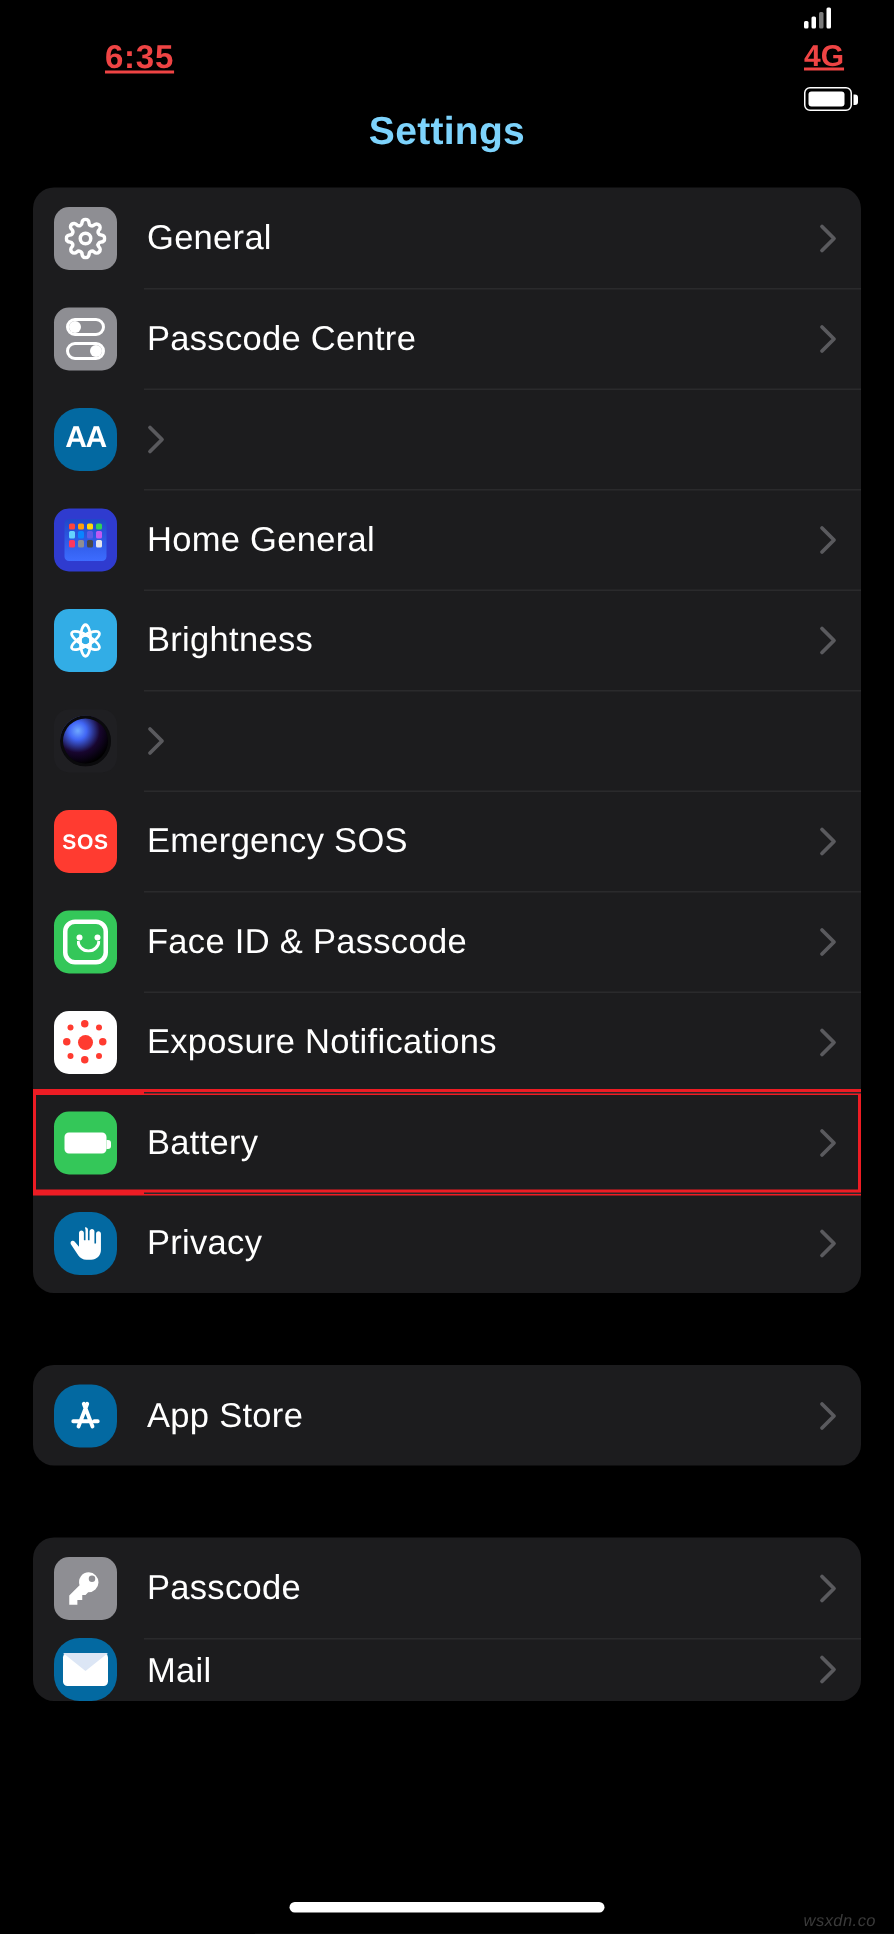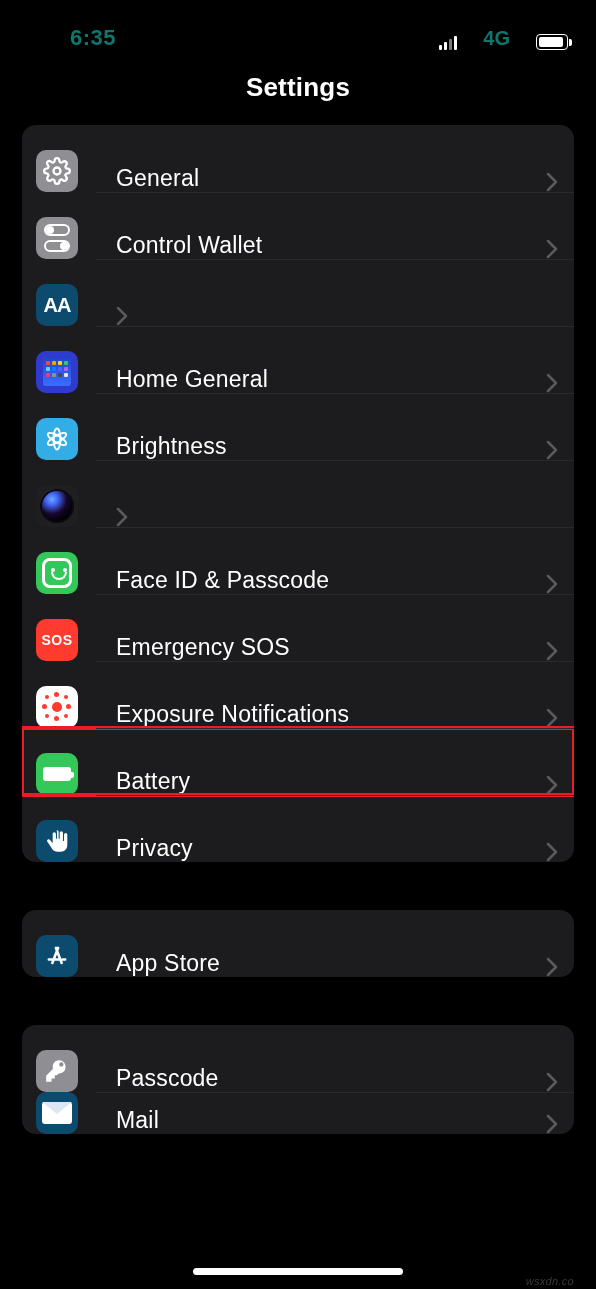--- a/index.html
+++ b/index.html
@@ -11,62 +11,62 @@
     -webkit-font-smoothing: antialiased;
     color: #fff;
     overflow: hidden;
   }
   .status-bar {
     height: 60px;
     padding: 16px 28px 0 28px;
     display: flex;
     justify-content: space-between;
     align-items: center;
-    color: #0f766e;
+    color: #ef4444;
+    text-decoration: underline;
   }
   .status-left { font-size: 22px; font-weight: 600; letter-spacing: 0.5px; padding-left: 42px;}
-  .status-right { display: flex; align-items: flex-end; gap: 26px; font-size: 20px; font-weight: 600;}
+  .status-right { display: flex; align-items: flex-start; gap: 8px; font-size: 20px; font-weight: 600; flex-direction: column;}
   .signal { display: flex; align-items: flex-end; gap: 2px; height: 16px; }
   .signal span { width: 3px; background: #fff; border-radius: 1px; }
   .signal span:nth-child(1){height:5px;}
   .signal span:nth-child(2){height:8px;}
   .signal span:nth-child(3){height:11px; background: #7a7a7a;}
   .signal span:nth-child(4){height:14px;}
   .battery {
     width: 32px; height: 16px;
     border: 1.8px solid #fff; border-radius: 4px;
     position: relative; display: flex; align-items: center;
   }
   .battery::after{
     content:""; position:absolute; right:-5px; top:4px;
     width:3px; height:7px; background:#fff; border-radius:0 2px 2px 0;
   }
   .battery-fill{ background:#fff; height:10px; width:24px; margin-left:1.5px; border-radius:2px;}
   .page-title {
     text-align: center;
     font-size: 26px;
     font-weight: 600;
-    color: #ffffff;
+    color: #7dd3fc;
     letter-spacing: 0.2px;
     margin-top: 12px;
     margin-bottom: 22px;
   }
   .group {
     margin: 0 22px 48px 22px;
     background: #1c1c1e;
     border-radius: 14px;
     overflow: hidden;
   }
   .row {
     display: flex;
-    align-items: flex-end;
+    align-items: center;
     min-height: 67px;
     padding: 0 16px 0 14px;
     position: relative;
-    gap: 18px;
   }
   .row + .row::before {
     content:"";
     position:absolute; top:0; left:74px; right:0;
     height:1px; background:#2a2a2c;
   }
   .icon-box {
     width: 42px; height: 42px;
     border-radius: 10px;
     margin-right: 20px;
@@ -86,21 +86,21 @@
     color: #5a5a5e;
     flex: 0 0 auto;
   }
   .chevron svg { display: block; }
   .highlight-border {
     outline: 4px solid #ed1c24;
     outline-offset: -2px;
   }
   
   .bg-grey   { background:#8e8e93; }
-  .bg-blue   { background:#0c4a6e; }
+  .bg-blue   { background:#0369a1;border-radius:17px; }
   .bg-cyan   { background:#32ade6; }
   .bg-green  { background:#34c759; }
   .bg-red    { background:#ff3b30; }
   .bg-white  { background:#fff; }
   .bg-dark  { background:#1f1f22; }
   
   .icon-gear { color:#fff; }
   .icon-toggle { display:flex; flex-direction:column; gap:4px; }
   .icon-toggle span{ width:26px; height:12px; border-radius:7px; border:2px solid #fff; position:relative;}
   .icon-toggle span::after{content:""; width:8px; height:8px; background:#fff; border-radius:50%; position:absolute; top:0;}
@@ -131,21 +131,21 @@
   .bat-icon::after{content:""; position:absolute; right:-5px; top:3px; width:3px; height:6px; background:#fff; border-radius:0 2px 2px 0;}
   .hand-icon{color:#fff;}
   .wallet-icon{ width:34px; height:28px; position:relative; overflow:hidden; border-radius:4px;}
   .wallet-icon .card{position:absolute; left:0; right:0; height:10px; border-radius:3px;}
   .mail-icon{ width:30px; height:22px; background:#fff; border-radius:3px; position:relative;}
   .mail-icon::after{content:""; position:absolute; top:0; left:0; right:0; height:0; border-left:15px solid transparent; border-right:15px solid transparent; border-top:12px solid #dce6f5;}
   .home-indicator{
     position:absolute; bottom:14px; left:50%; transform:translateX(-50%);
     width:210px; height:7px; background:#fff; border-radius:4px;
   }
-  .watermark { position:absolute; bottom:2px; right:22px; font-size:11px; color:#3a3a3a; letter-spacing:0.3px;font-style:italic;}
+  .watermark { position:absolute; bottom:2px; right:12px; font-size:11px; color:#3a3a3a; letter-spacing:0.3px;font-style:italic;}
 </style>
 </head>
 <body>
 
 <div class="status-bar">
   <div class="status-left">6:35</div>
   <div class="status-right">
     <div class="signal">
         <span></span>
         <span></span>
@@ -178,21 +178,21 @@
       </div>
   </div>
 
   <div class="row">
     <div class="icon-box bg-grey">
       <div class="icon-toggle">
           <span></span>
           <span></span>
         </div>
     </div>
-    <div class="row-label">Control Wallet</div>
+    <div class="row-label">Passcode Centre</div>
     <div class="chevron">
         <svg width="12" height="20" viewBox="0 0 12 20" fill="none">
           <path d="M2 2l8 8-8 8" stroke="currentColor" stroke-width="2.5" stroke-linecap="round" stroke-linejoin="round"></path>
         </svg>
       </div>
   </div>
 
   <div class="row">
     <div class="icon-box bg-blue">
       <span class="icon-aa">AA</span>
@@ -258,36 +258,36 @@
       <div class="siri-orb"></div>
     </div>
     <div class="chevron">
         <svg width="12" height="20" viewBox="0 0 12 20" fill="none">
           <path d="M2 2l8 8-8 8" stroke="currentColor" stroke-width="2.5" stroke-linecap="round" stroke-linejoin="round"></path>
         </svg>
       </div>
   </div>
 
   <div class="row">
+    <div class="icon-box bg-red">
+      <span class="sos-text">SOS</span>
+    </div>
+    <div class="row-label">Emergency SOS</div>
+    <div class="chevron">
+        <svg width="12" height="20" viewBox="0 0 12 20" fill="none">
+          <path d="M2 2l8 8-8 8" stroke="currentColor" stroke-width="2.5" stroke-linecap="round" stroke-linejoin="round"></path>
+        </svg>
+      </div>
+  </div>
+
+  <div class="row">
     <div class="icon-box bg-green">
       <div class="faceid"></div>
     </div>
     <div class="row-label">Face ID &amp; Passcode</div>
-    <div class="chevron">
-        <svg width="12" height="20" viewBox="0 0 12 20" fill="none">
-          <path d="M2 2l8 8-8 8" stroke="currentColor" stroke-width="2.5" stroke-linecap="round" stroke-linejoin="round"></path>
-        </svg>
-      </div>
-  </div>
-
-  <div class="row">
-    <div class="icon-box bg-red">
-      <span class="sos-text">SOS</span>
-    </div>
-    <div class="row-label">Emergency SOS</div>
     <div class="chevron">
         <svg width="12" height="20" viewBox="0 0 12 20" fill="none">
           <path d="M2 2l8 8-8 8" stroke="currentColor" stroke-width="2.5" stroke-linecap="round" stroke-linejoin="round"></path>
         </svg>
       </div>
   </div>
 
   <div class="row">
     <div class="icon-box bg-white">
       <div class="exposure-dots">

